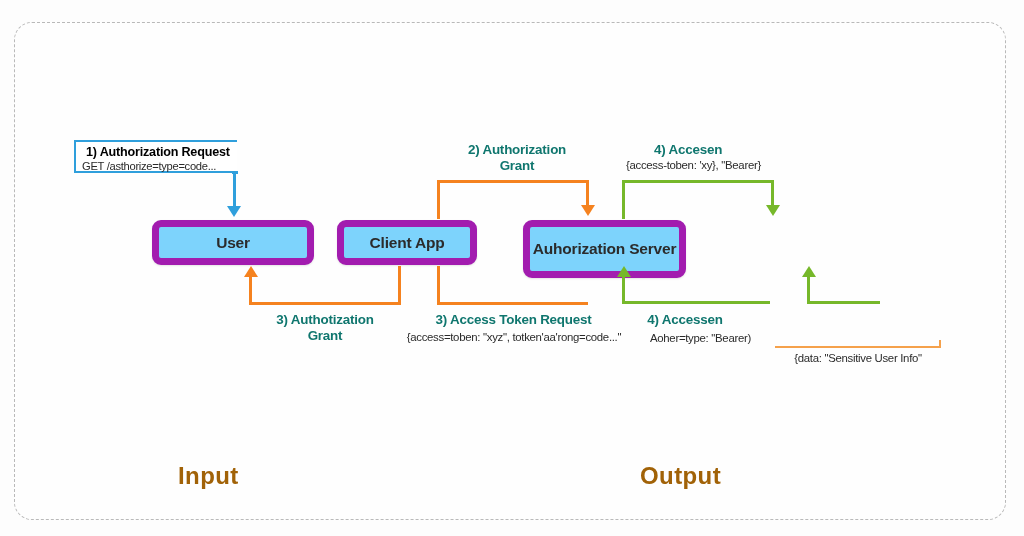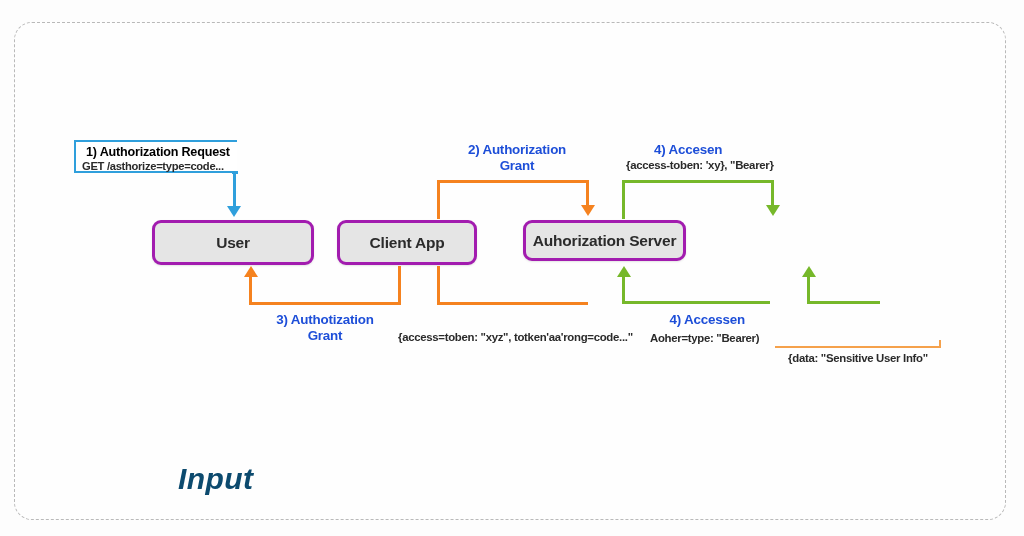--- a/index.html
+++ b/index.html
@@ -26,22 +26,22 @@
     background:#fefefe;
   }
   .stage{
     position:absolute;left:0;top:0;width:1024px;height:536px;
   }
 
   
   .node{
     position:absolute;
     box-sizing:border-box;
-    background:#e5e5e5;
-    border:3px solid #a21caf;
+    background:#7dd3fc;
+    border:7px solid #a21caf;
     border-radius:9px;
     box-shadow:0 1px 2px rgba(0,0,0,.10);
     display:flex;align-items:center;justify-content:center;
     font-size:15.5px;
     font-weight:700;
     color:#2b2b2b;
     letter-spacing:-0.2px;
     white-space:nowrap;
   }
 
@@ -56,47 +56,46 @@
   
   .callout{
     position:absolute;
     box-sizing:border-box;
     padding:3px 4px 2px 6px;
   }
 
   
   .lbl{
     position:absolute;
-    color:#1d4ed8;
+    color:#0f766e;
     line-height:1.22;
   }
   .lbl-title{
     font-size:13.4px;
     font-weight:700;
     text-align:center;
     letter-spacing:-0.2px;
     white-space:nowrap;
   }
   .lbl-sub{
     font-size:11.4px;
-    font-weight:700;
+    font-weight:400;
     color:#2a2a2a;
     text-align:center;
     white-space:nowrap;
     letter-spacing:-0.3px;
   }
   .lbl-left{text-align:left;}
 
   
   .caption{
     position:absolute;
-    font-size:30px;
+    font-size:24px;
     font-weight:700;
-    font-style:italic;
-    color:#0c4a6e;
+    color:#a16207;
     letter-spacing:0.4px;
     white-space:nowrap;
   }
 </style>
 </head>
 <body>
 
 <div id="canvas">
 
   <div class="frame"></div>
@@ -131,47 +130,49 @@
     <div class="seg v" style="left:622px;top:180px;height:39px;background:#76b82a;"></div>
     <div class="seg v" style="left:771px;top:180px;height:28px;background:#76b82a;"></div>
     <div class="ar ar-down" style="left:766px;top:205px;border-top:11px solid #76b82a;"></div>
 
     <div class="node" style="left:152px;top:220px;width:162px;height:45px;">
       <span>User</span>
     </div>
     <div class="node" style="left:337px;top:220px;width:140px;height:45px;">
       <span>Client App</span>
     </div>
-    <div class="node" style="left:523px;top:220px;width:163px;height:41px;">
+    <div class="node" style="left:523px;top:220px;width:163px;height:58px;">
       <span>Auhorization Server</span>
     </div>
 
     <div class="seg h" style="left:249px;top:302px;width:152px;background:#f5821f;"></div>
     <div class="seg v" style="left:398px;top:266px;height:37px;background:#f5821f;"></div>
     <div class="seg v" style="left:249px;top:277px;height:26px;background:#f5821f;"></div>
     <div class="ar ar-up" style="left:244px;top:266px;border-bottom:11px solid #f5821f;"></div>
     <div class="lbl lbl-title" style="left:230px;top:312px;width:190px;">
       <span>3) Authotization</span><br>
       <span>Grant</span>
     </div>
 
     <div class="seg v" style="left:437px;top:266px;height:37px;background:#f5821f;"></div>
     <div class="seg h" style="left:437px;top:302px;width:151px;background:#f5821f;"></div>
+    <div class="lbl lbl-title" style="left:421px;top:312px;width:185px;">3) Access Token Request</div>
     <div class="lbl lbl-sub" style="left:398px;top:331px;width:232px;">{access=toben: "xyz", totken'aa'rong=code..."</div>
 
     <div class="seg v" style="left:622px;top:277px;height:26px;background:#76b82a;"></div>
     <div class="seg h" style="left:622px;top:301px;width:148px;background:#76b82a;"></div>
     <div class="ar ar-up" style="left:617px;top:266px;border-bottom:11px solid #76b82a;"></div>
-    <div class="lbl lbl-title" style="left:625px;top:312px;width:120px;text-align:right;">4) Accessen</div>
+    <div class="lbl lbl-title" style="left:625px;top:312px;width:120px;text-align:center;">4) Accessen</div>
     <div class="lbl lbl-sub" style="left:650px;top:332px;width:180px;text-align:left;">Aoher=type: "Bearer)</div>
 
     <div class="seg v" style="left:807px;top:277px;height:26px;background:#76b82a;"></div>
     <div class="seg h" style="left:807px;top:301px;width:73px;background:#76b82a;"></div>
     <div class="ar ar-up" style="left:802px;top:266px;border-bottom:11px solid #76b82a;"></div>
 
     <div class="seg h" style="left:775px;top:346px;width:166px;height:2px;background:#f5a14b;"></div>
     <div class="seg v" style="left:939px;top:340px;height:8px;width:2px;background:#f5a14b;"></div>
     <div class="lbl lbl-sub" style="left:768px;top:352px;width:180px;">{data: "Sensitive User Info"</div>
 
     <div class="caption" style="left:178px;top:462px;">Input</div>
+    <div class="caption" style="left:640px;top:462px;">Output</div>
 
   </div>
 </div>
 
 </body></html>

